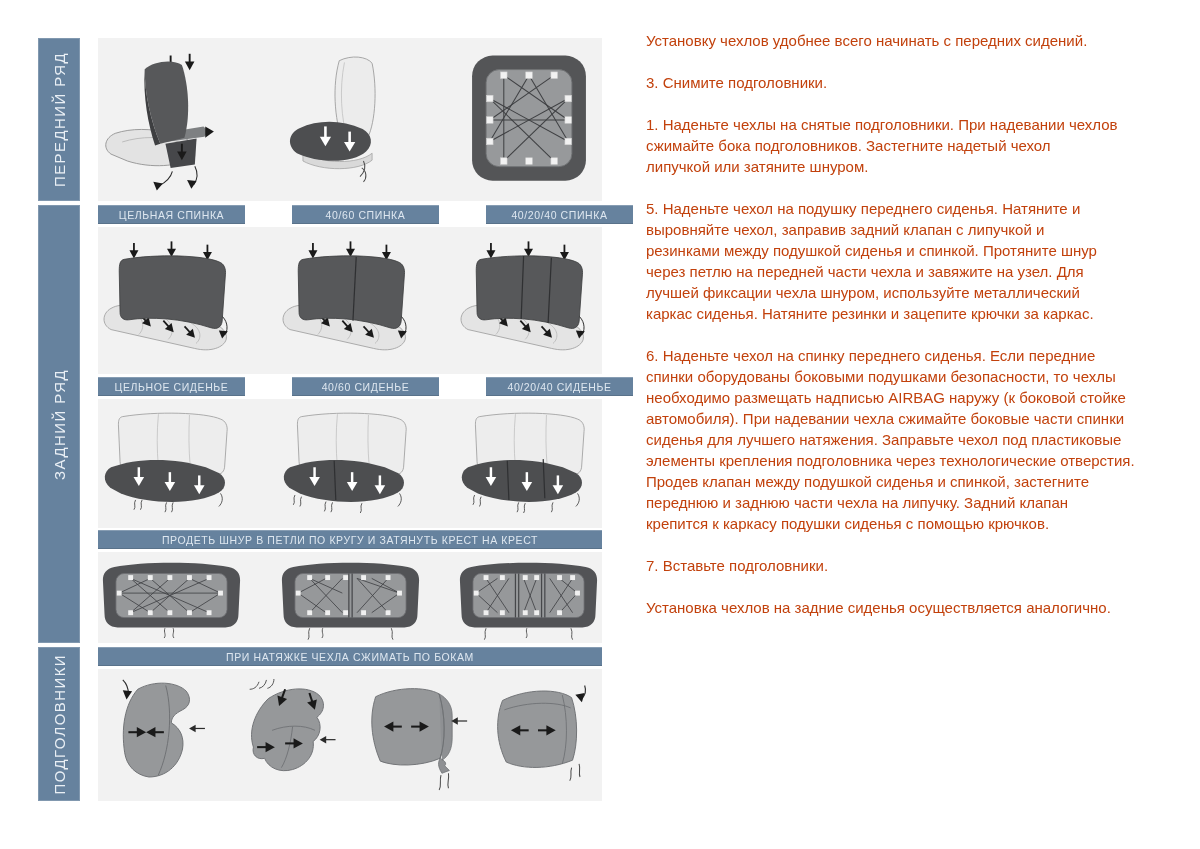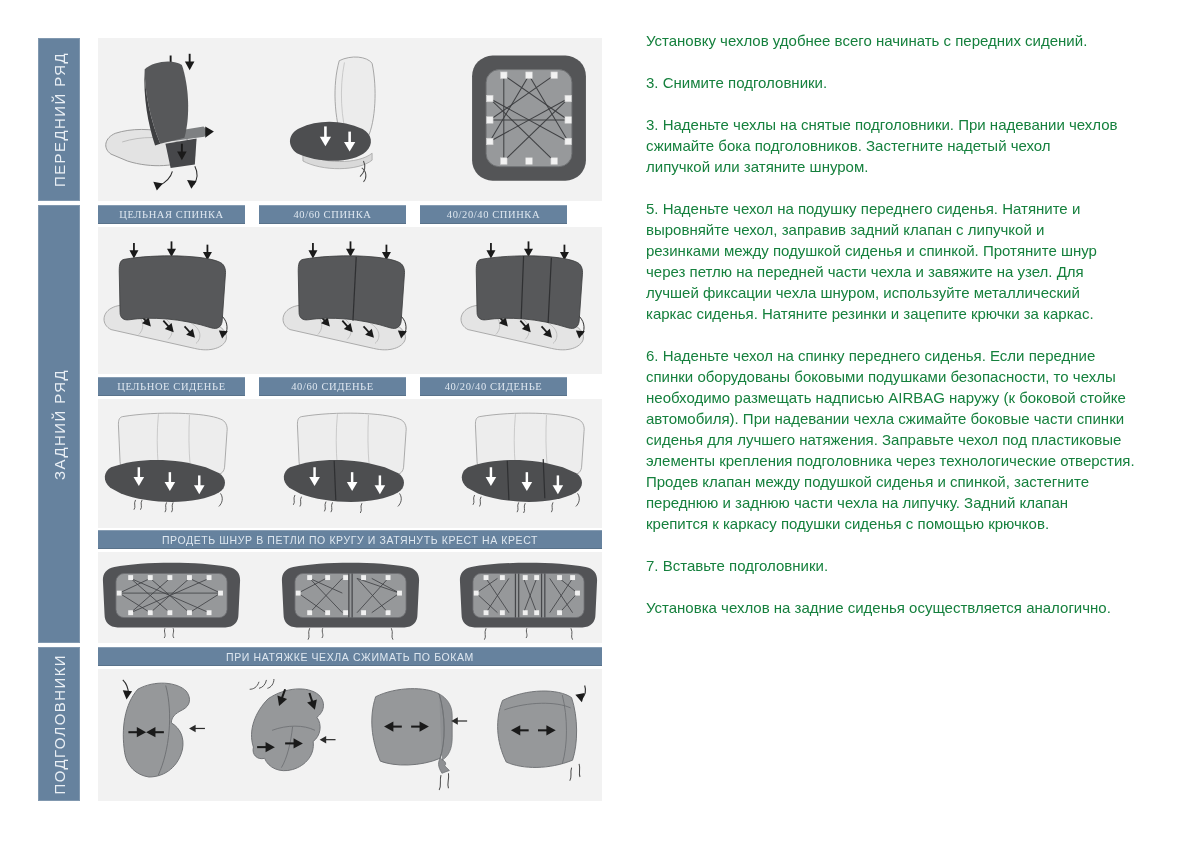--- a/index.html
+++ b/index.html
@@ -27,21 +27,21 @@
 
   
   .panel{
     left:98px;width:504px;background:#F2F2F2;
     display:grid;align-items:center;justify-items:center;
   }
   .cols3{grid-template-columns:147px 147px 147px;column-gap:31.5px;}
   .cols4{grid-template-columns:repeat(4,1fr);column-gap:10px;padding:0 6px;box-sizing:border-box;}
   .label-row{
     left:98px;width:579px;height:19px;
-    display:grid;grid-template-columns:147px 147px 147px;column-gap:14px;font-family:Liberation Serif, serif;
+    display:grid;grid-template-columns:147px 147px 147px;column-gap:47px;
   }
   .col-label,.full-label{
     background:#66829E;color:#DEE7F0;
     display:flex;align-items:center;justify-content:center;
     font-size:10.5px;letter-spacing:.6px;white-space:nowrap;
     box-shadow:inset 0 1px 0 rgba(255,255,255,.22), inset 0 -1px 0 rgba(0,0,0,.12);
   }
   .full-label{left:98px;width:504px;height:19px;}
 
   #panel-front{top:38px;height:163px;}
@@ -53,21 +53,21 @@
   #panel-rear-lace{top:552px;height:91px;}
   #banner-headrest{top:647px;}
   #panel-headrests{top:669px;height:132px;}
 
   .cell{width:100%;height:100%;display:flex;align-items:center;justify-content:center;}
   .cell svg{display:block;}
 
   
   #instructions{
     left:646px;top:30px;width:522px;
-    color:#15803d;font-size:15px;line-height:21px;
+    color:#c2410c;font-size:15px;line-height:21px;
   }
   .para{white-space:pre-line;margin:0 0 21px 0;}
   .para:last-child{margin-bottom:0;}
 </style>
 </head>
 <body>
 
 <svg width="0" height="0" style="position:absolute" aria-hidden="true">
   <defs>
     <g id="adb">
@@ -446,21 +446,21 @@
       <path d="M110,12 c2,6 1,10 -3,14" fill="none" stroke="#2b2b2b" stroke-width="1.2"></path>
       <path d="M100,22 l10,-2 -3,10 Z" fill="#1a1a1a"></path>
       <path d="M96,100 c-2,6 1,10 -2,14 M104,96 c2,6 -1,10 1,14" fill="none" stroke="#4a4a4a" stroke-width="1.1"></path>
     </svg>
   </div>
 </div>
 
 <div class="abs" id="instructions">
   <p class="para">Установку чехлов удобнее всего начинать с передних сидений.</p>
   <p class="para">3. Снимите подголовники.</p>
-  <p class="para">3. Наденьте чехлы на снятые подголовники. При надевании чехлов
+  <p class="para">1. Наденьте чехлы на снятые подголовники. При надевании чехлов
 сжимайте бока подголовников. Застегните надетый чехол
 липучкой или затяните шнуром.</p>
   <p class="para">5. Наденьте чехол на подушку переднего сиденья. Натяните и
 выровняйте чехол, заправив задний клапан с липучкой и
 резинками между подушкой сиденья и спинкой. Протяните шнур
 через петлю на передней части чехла и завяжите на узел. Для
 лучшей фиксации чехла шнуром, используйте металлический
 каркас сиденья. Натяните резинки и зацепите крючки за каркас.</p>
   <p class="para">6. Наденьте чехол на спинку переднего сиденья. Если передние
 спинки оборудованы боковыми подушками безопасности, то чехлы

